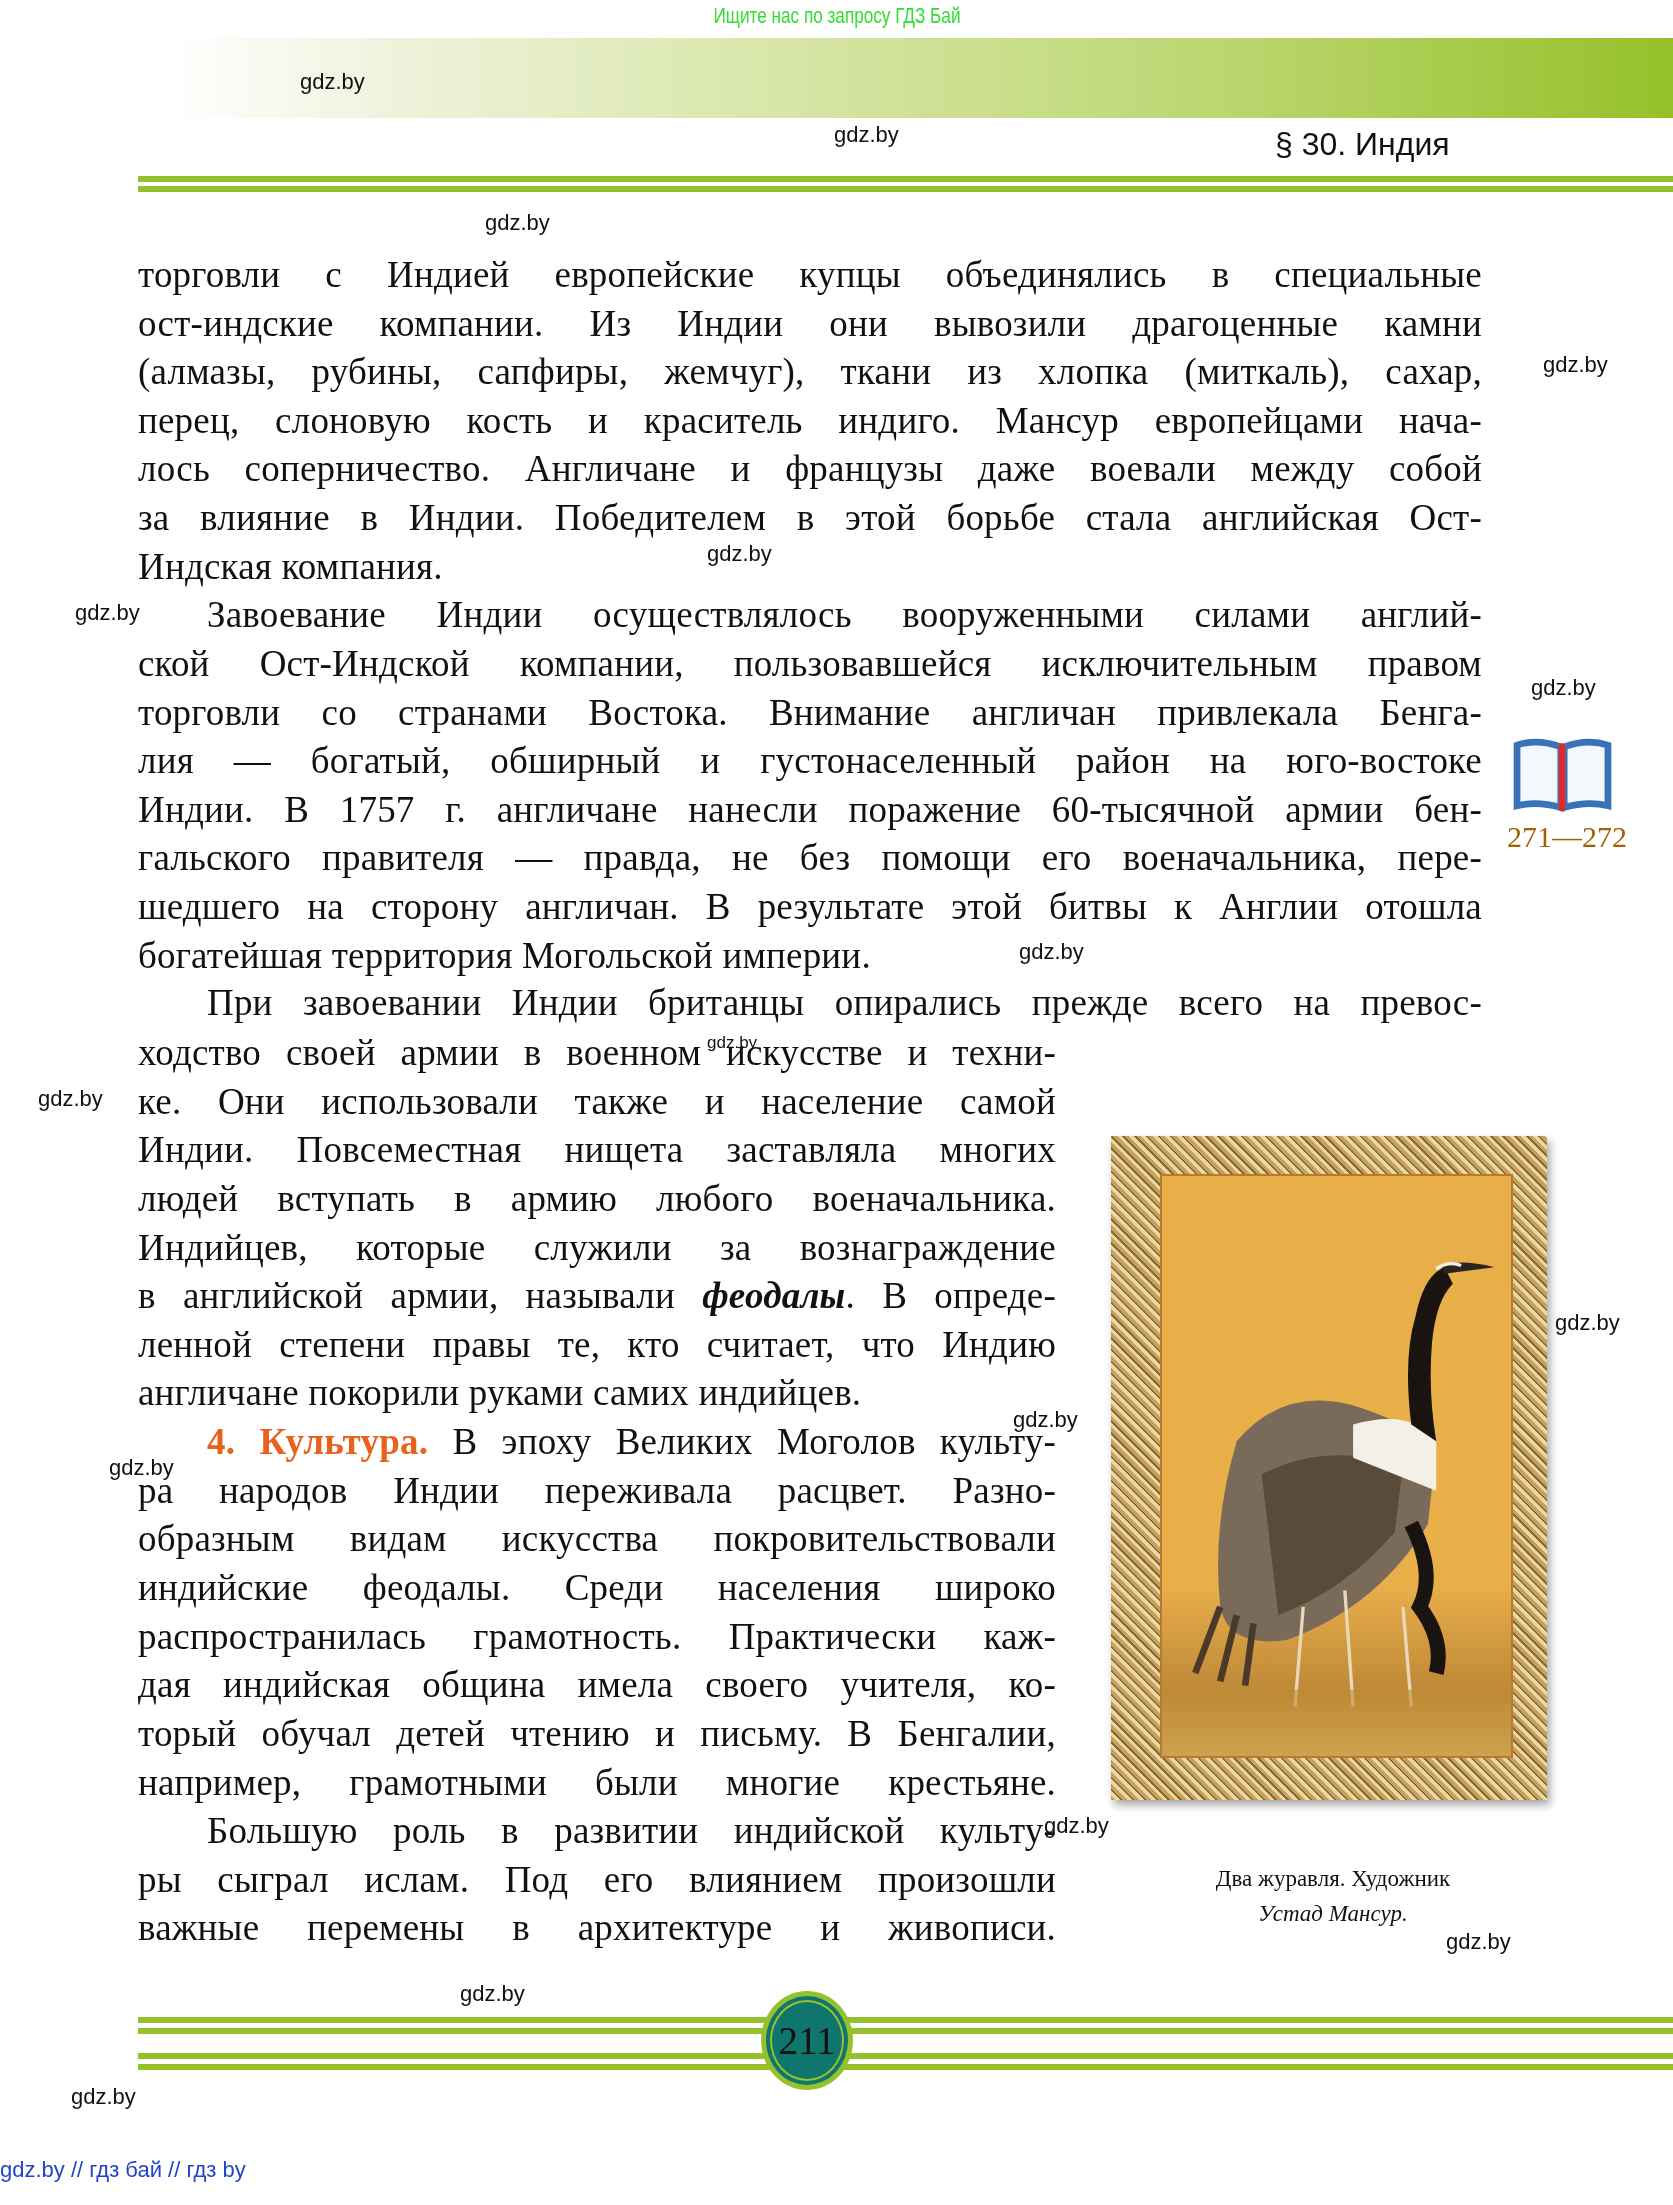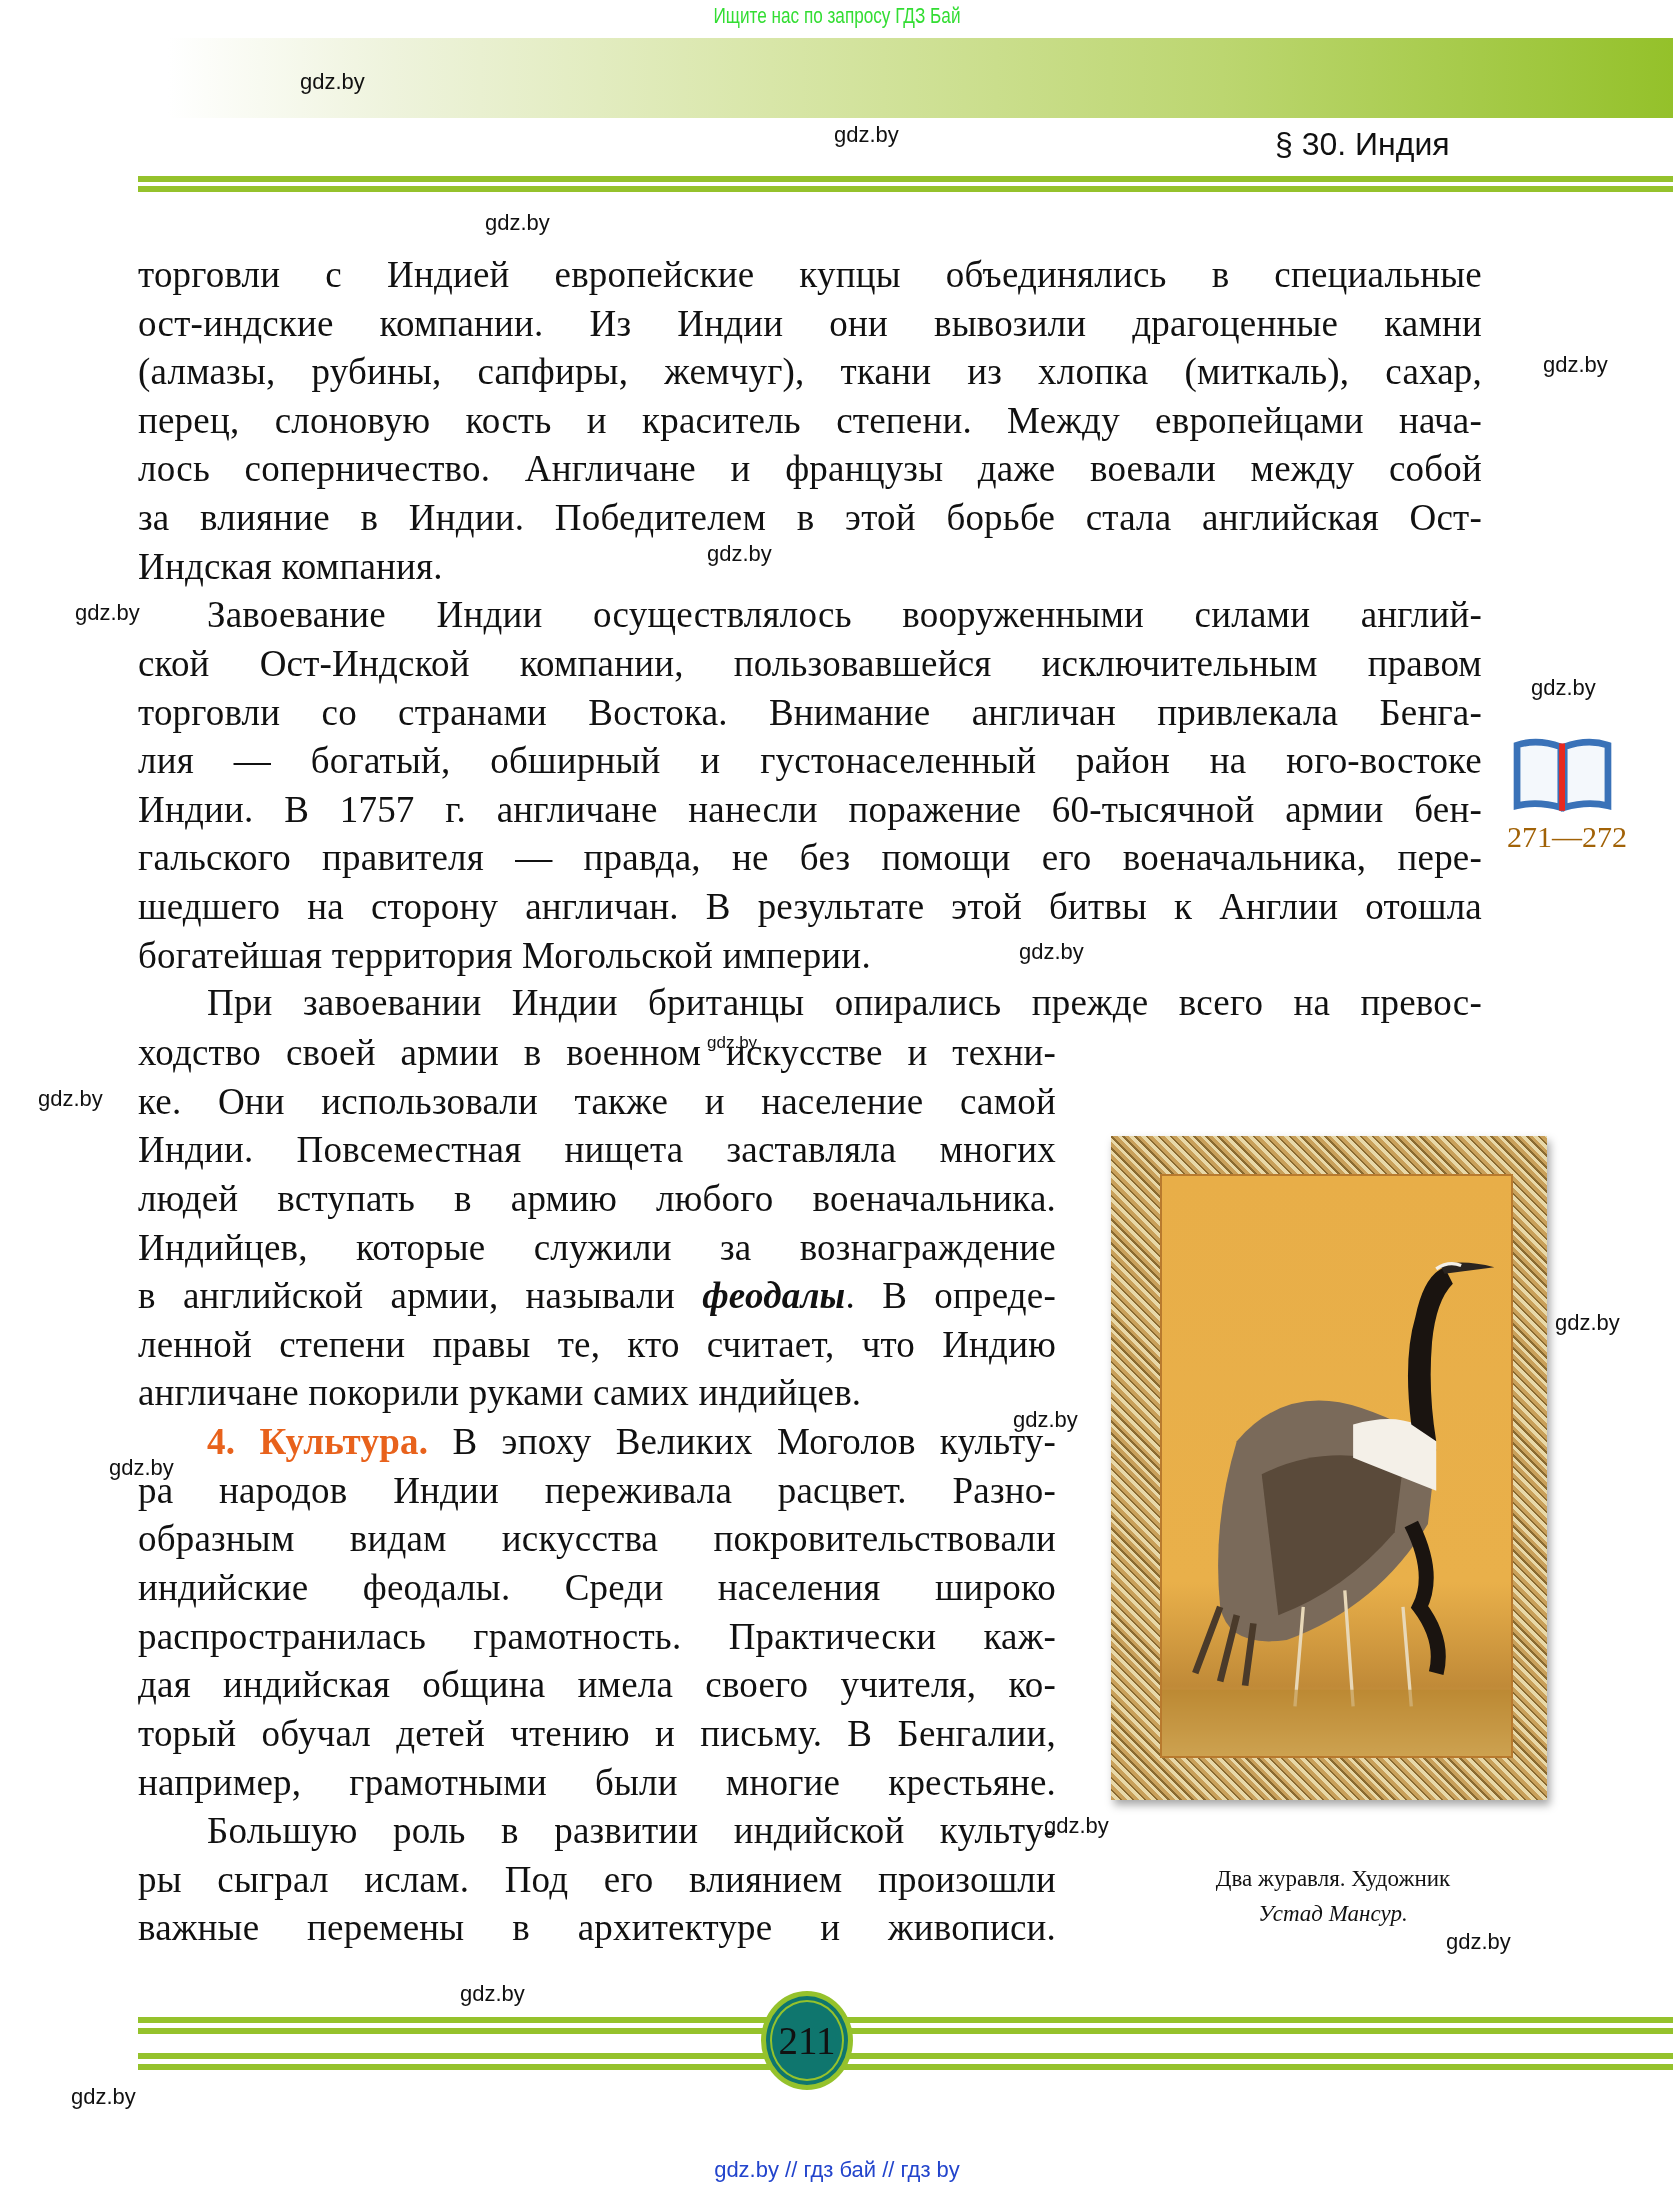--- a/index.html
+++ b/index.html
@@ -19,21 +19,21 @@
   .term { font-weight:bold; font-style:italic; }
   .picture { left:1111px; top:1136px; width:436px; height:664px; box-shadow:2.5px 5px 8.4px rgba(0,0,0,0.35); background:
       repeating-linear-gradient(45deg,#c9a05a 0 3.4px,#e8d8a8 3.4px 6.7px,#8a6a30 6.7px 8.4px);
   }
   .picture-inner { position:absolute; left:49px; top:38px; right:34px; bottom:42px; background:linear-gradient(180deg,#e8ae48 0%,#e9b04a 70%,#c08a38 88%,#e6c27a 100%); border:2.5px solid #b87a2e; }
   .caption { left:1115px; width:436px; text-align:center; font-size:23px; line-height:35px; top:1861px; color:#111; }
   .caption .it { font-style:italic; }
   .footer-rule { left:138px; width:1535px; height:5.9px; background:#95c22c; }
   .page-circle { left:761px; top:1991px; width:92px; height:99px; border-radius:50%; background:#0f766e; border:5.9px solid #95c22c; box-sizing:border-box; display:flex; align-items:center; justify-content:center; }
   .page-circle-inner { width:70px; height:77px; border-radius:50%; border:2.5px solid #95c22c; display:flex; align-items:center; justify-content:center; font-size:39px; font-family:"Liberation Serif", serif; }
-  .bottom-links { top:2157px; left:0; width:1674px; text-align:center; font-family:"Liberation Sans", sans-serif; font-size:22px; color:#2244cc; }
+  .bottom-links { top:2157px; left:0; width:1674px; text-align:left; font-family:"Liberation Sans", sans-serif; font-size:22px; color:#2244cc; }
   .book-icon { left:1512px; top:735px; width:101px; height:80px; }
   .book-label { left:1507px; top:820px; font-family:Liberation Serif, serif; font-size:30px; color:#a16207; }
 </style>
 </head>
 <body>
 
 <div class="abs top-banner">Ищите нас по запросу ГДЗ Бай</div>
 
 <div class="abs header-bar"></div>
 <div class="abs wm" style="top:69px;left:300px;">gdz.by</div>
@@ -55,21 +55,21 @@
 <div class="abs wm" style="top:1407px;left:1013px;">gdz.by</div>
 <div class="abs wm" style="top:1455px;left:109px;">gdz.by</div>
 <div class="abs wm" style="top:1813px;left:1044px;">gdz.by</div>
 <div class="abs wm" style="top:1929px;left:1446px;">gdz.by</div>
 <div class="abs wm" style="top:1981px;left:460px;">gdz.by</div>
 <div class="abs wm" style="top:2084px;left:71px;">gdz.by</div>
 
 <div class="abs line full" style="top:250px;">торговли с Индией европейские купцы объединялись в специальные</div>
 <div class="abs line full" style="top:299px;">ост-индские компании. Из Индии они вывозили драгоценные камни</div>
 <div class="abs line full" style="top:347px;">(алмазы, рубины, сапфиры, жемчуг), ткани из хлопка (миткаль), сахар,</div>
-<div class="abs line full" style="top:396px;">перец, слоновую кость и краситель степени. Между европейцами нача-</div>
+<div class="abs line full" style="top:396px;">перец, слоновую кость и краситель индиго. Мансур европейцами нача-</div>
 <div class="abs line full" style="top:444px;">лось соперничество. Англичане и французы даже воевали между собой</div>
 <div class="abs line full" style="top:493px;">за влияние в Индии. Победителем в этой борьбе стала английская Ост-</div>
 <div class="abs line last" style="top:542px;">Индская компания.</div>
 
 <div class="abs line full indent" style="top:590px;">Завоевание Индии осуществлялось вооруженными силами англий-</div>
 <div class="abs line full" style="top:639px;">ской Ост-Индской компании, пользовавшейся исключительным правом</div>
 <div class="abs line full" style="top:688px;">торговли со странами Востока. Внимание англичан привлекала Бенга-</div>
 <div class="abs line full" style="top:736px;">лия — богатый, обширный и густонаселенный район на юго-востоке</div>
 <div class="abs line full" style="top:785px;">Индии. В 1757 г. англичане нанесли поражение 60-тысячной армии бен-</div>
 <div class="abs line full" style="top:833px;">гальского правителя — правда, не без помощи его военачальника, пере-</div>

